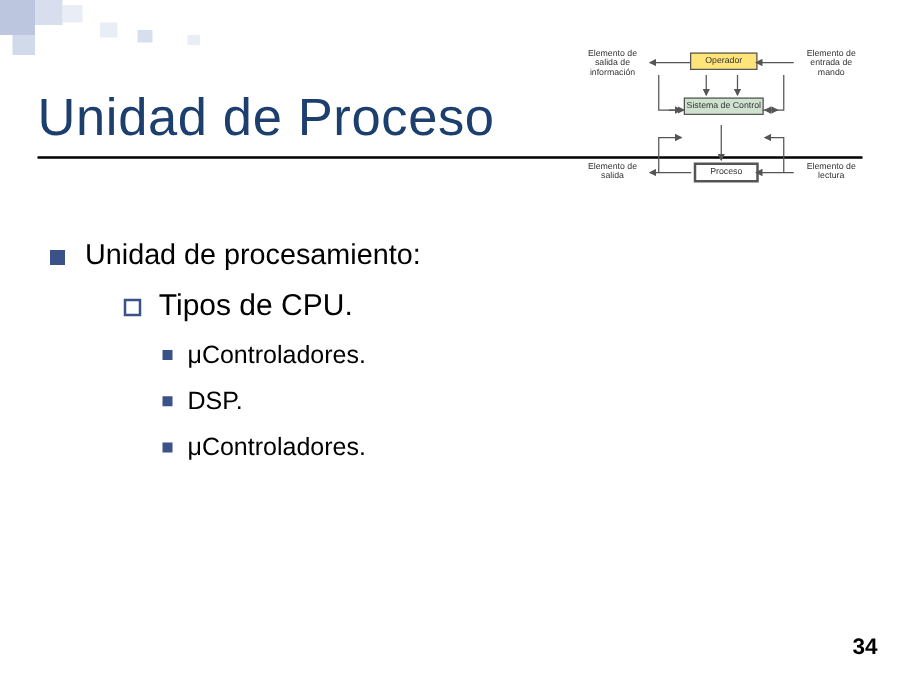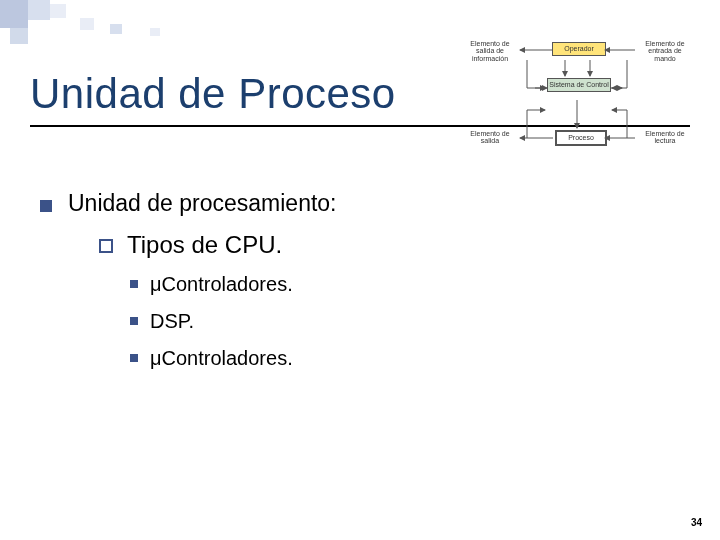--- a/index.html
+++ b/index.html
@@ -25,21 +25,21 @@
   .row{display:flex;align-items:flex-start;margin-bottom:14px}
   .bullet{flex:0 0 auto;margin-top:7px}
   .l1 .bullet{width:12px;height:12px;background:#3b5288;margin-right:16px;margin-top:10px}
   .l1 .txt{font-size:23px}
   .l2{margin-left:59px}
   .l2 .bullet{width:10px;height:10px;border:2px solid #3b5288;background:transparent;margin-right:14px;margin-top:8px}
   .l2 .txt{font-size:24px}
   .l3{margin-left:90px}
   .l3 .bullet{width:8px;height:8px;background:#3b5288;margin-right:12px;margin-top:7px}
   .l3 .txt{font-size:20px}
-  .pagenum{position:absolute;right:18px;bottom:12px;font-size:10px;font-weight:bold}
+  .pagenum{position:absolute;right:18px;bottom:12px;font-size:18px;font-weight:bold}
   
   .diagram{position:absolute;right:30px;top:40px;width:225px;height:125px;font-size:7px;font-family:Arial;color:#333}
   .diagram .box{position:absolute;border:1px solid #555;background:#fff;text-align:center;line-height:1.1;padding:2px 1px}
   .diagram .lbl{position:absolute;text-align:center;line-height:1.05}
   .diagram svg{position:absolute;left:0;top:0;pointer-events:none}
 </style>
 </head>
 <body>
 
 <div class="deco">

